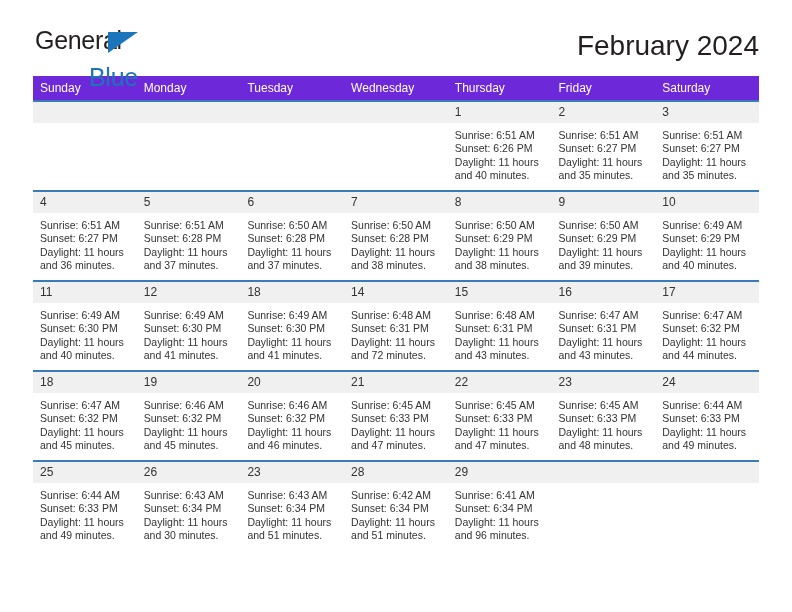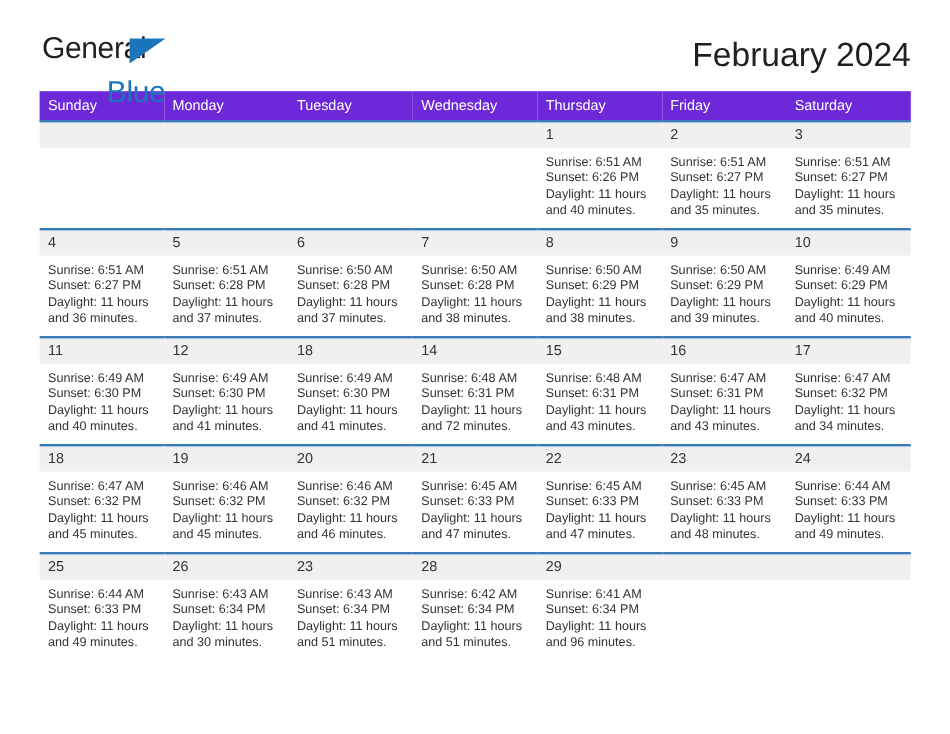--- a/index.html
+++ b/index.html
@@ -375,21 +375,21 @@
               </div>
             </div>
           </td>
           <td>
             <div class="cell">
               <div class="daynum">17</div>
               <div class="info">
                 <div>Sunrise: 6:47 AM</div>
                 <div>Sunset: 6:32 PM</div>
                 <div>Daylight: 11 hours</div>
-                <div>and 34 minutes.</div>
+                <div>and 44 minutes.</div>
               </div>
             </div>
           </td>
         </tr>
         <tr class="week-row">
           <td>
             <div class="cell">
               <div class="daynum">18</div>
               <div class="info">
                 <div>Sunrise: 6:47 AM</div>

